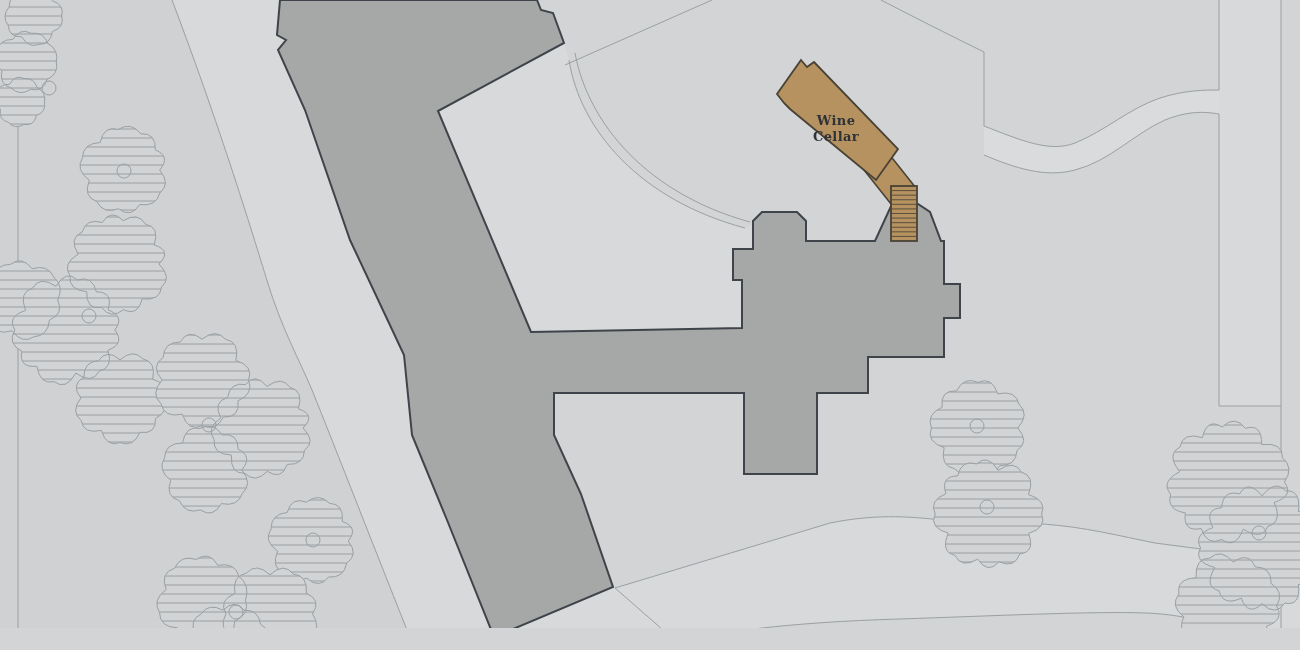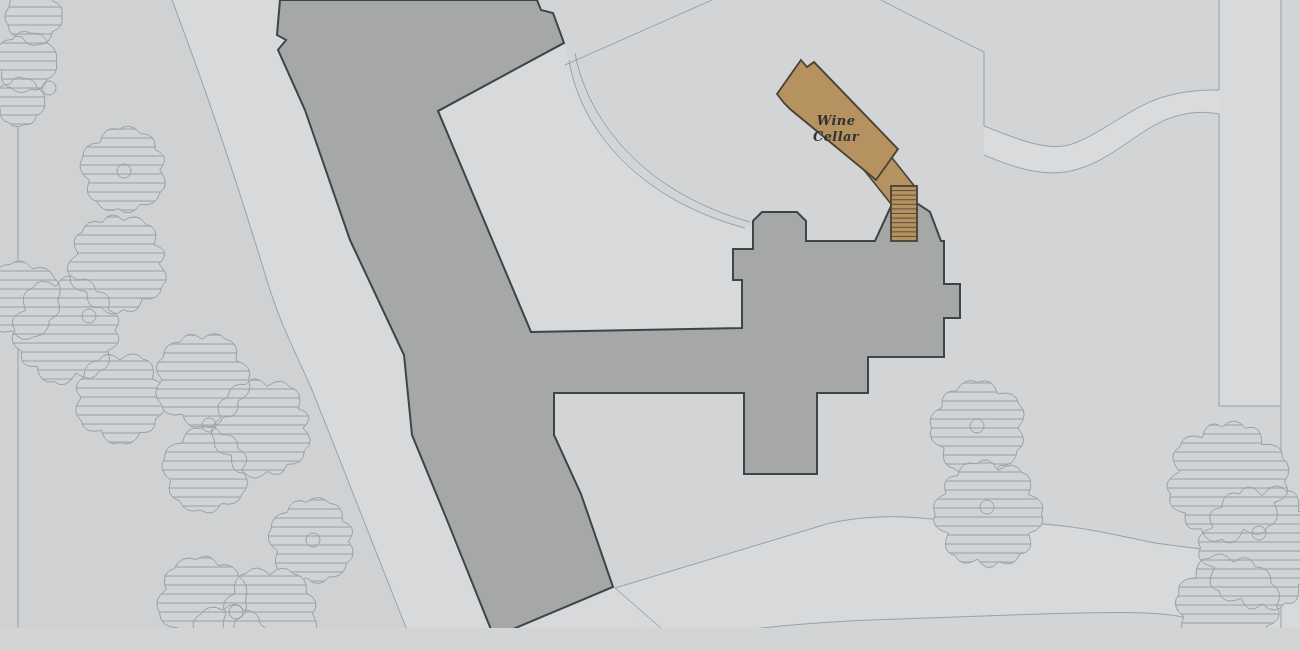--- a/index.html
+++ b/index.html
@@ -1,16 +1,16 @@
 <!DOCTYPE html>
 <html style="--base: #d2d4d5; --line: #9aa0a4; --building-outline: #3f444a; --cellar-outline: #494236; --rung: #5a4f3e; --label: #2f3338;"><head>
 <meta charset="utf-8">
 <style>
   html,body{margin:0;padding:0;background:#d2d4d5;}
-  .stage{position:relative;width:1300px;height:628px;overflow:hidden;background:var(--base,#d2d4d5);font-style:italic;}
+  .stage{position:relative;width:1300px;height:628px;overflow:hidden;background:var(--base,#d2d4d5);}
   svg{display:block;}
   .thin{fill:none;stroke:var(--line,#9aa0a4);stroke-width:1;}
   .region{stroke:none;}
   .building{stroke:var(--building-outline,#3f444a);stroke-width:2;stroke-linejoin:miter;}
   .cellar{stroke:var(--cellar-outline,#494236);stroke-width:1.8;stroke-linejoin:miter;}
   .corridor{stroke:var(--cellar-outline,#494236);stroke-width:1.6;}
   .rung{stroke:var(--rung,#5a4f3e);stroke-width:1;}
   .tree-stroke{fill:none;stroke:var(--line,#9aa0a4);stroke-width:1;}
   .cellar-label{font-family:"DejaVu Serif","Liberation Serif",serif;font-weight:bold;
     font-size:13px;letter-spacing:0.4px;fill:var(--label,#2f3338);text-anchor:middle;}

